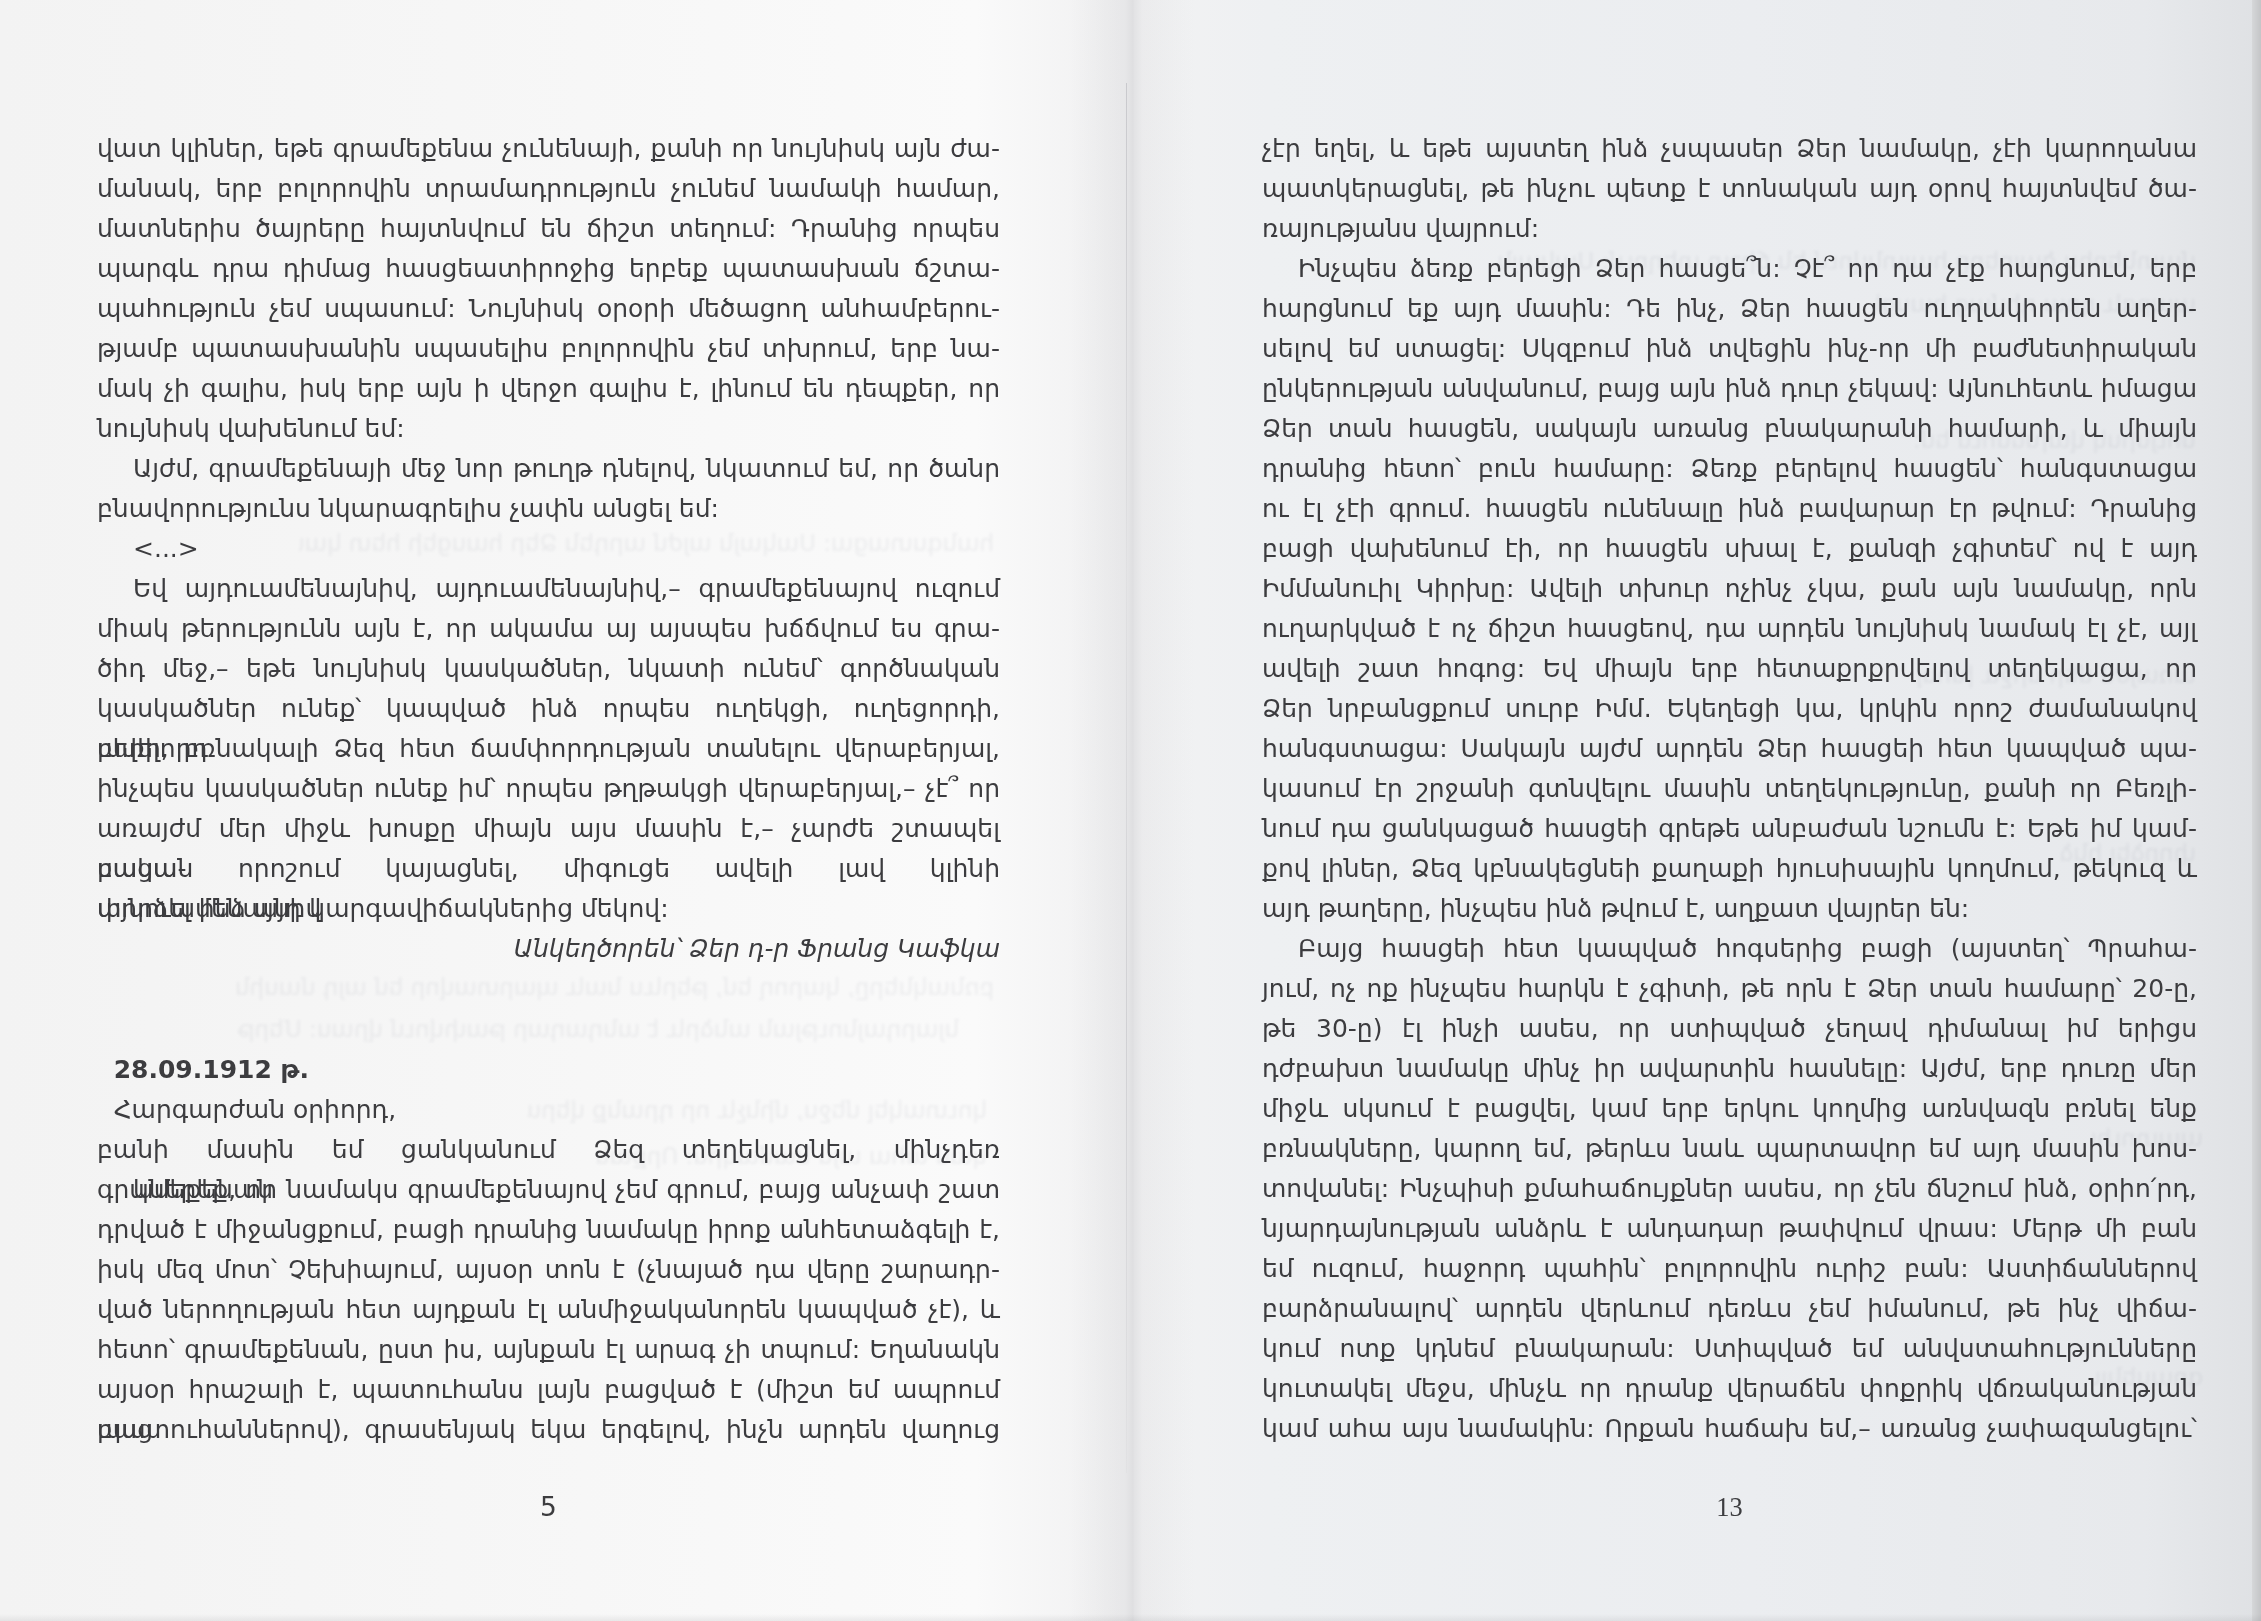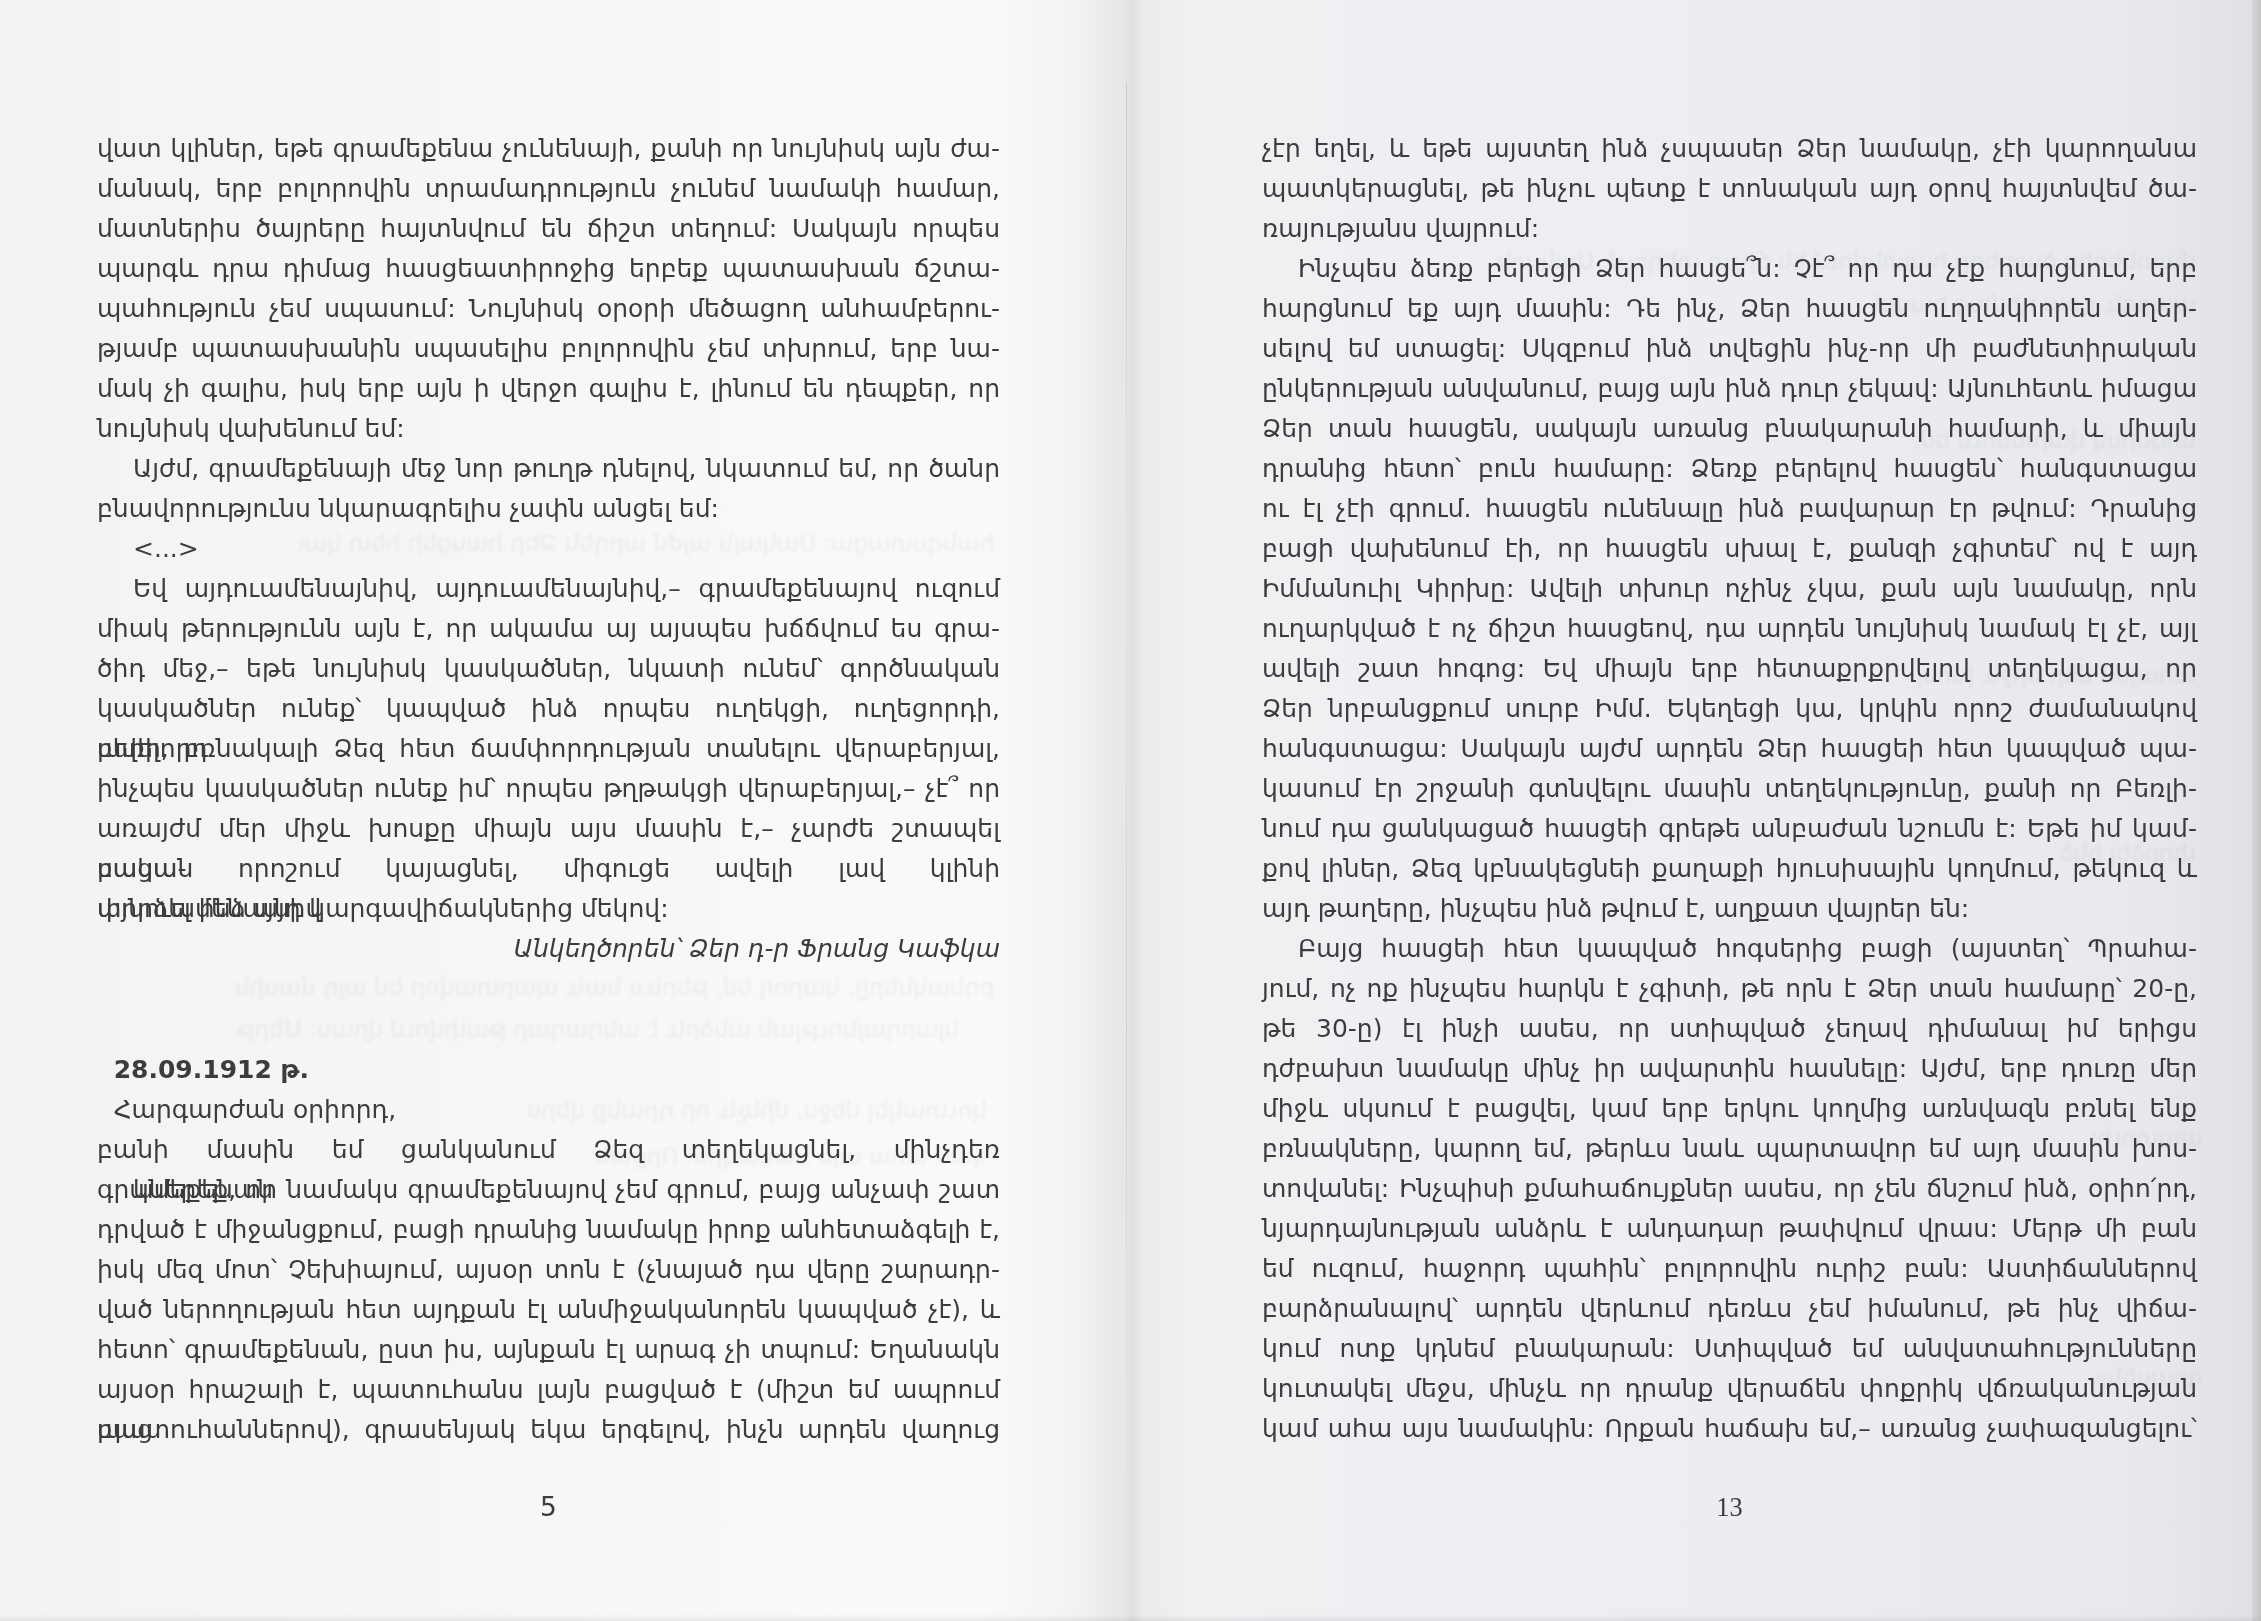--- a/index.html
+++ b/index.html
@@ -50,21 +50,21 @@
   <div class="page page-left"></div>
   <div class="page page-right"></div>
   <div class="edge-right"></div>
   <div class="gutter"></div>
   <div class="fold-line"></div>
   <div class="edge-bottom"></div>
 
   <div class="textblock tb-left" id="tb-0">
       <div class="line paragraph">վատ կլիներ, եթե գրամեքենա չունենայի, քանի որ նույնիսկ այն ժա-</div>
       <div class="line paragraph">մանակ, երբ բոլորովին տրամադրություն չունեմ նամակի համար,</div>
-      <div class="line paragraph">մատներիս ծայրերը հայտնվում են ճիշտ տեղում: Սակայն որպես</div>
+      <div class="line paragraph">մատներիս ծայրերը հայտնվում են ճիշտ տեղում: Դրանից որպես</div>
       <div class="line paragraph">պարգև դրա դիմաց հասցեատիրոջից երբեք պատասխան ճշտա-</div>
       <div class="line paragraph">պահություն չեմ սպասում: Նույնիսկ օրօրի մեծացող անհամբերու-</div>
       <div class="line paragraph">թյամբ պատասխանին սպասելիս բոլորովին չեմ տխրում, երբ նա-</div>
       <div class="line paragraph">մակ չի գալիս, իսկ երբ այն ի վերջո գալիս է, լինում են դեպքեր, որ</div>
       <div class="line paragraph no-just">նույնիսկ վախենում եմ:</div>
       <div class="line paragraph indent-first">Այժմ, գրամեքենայի մեջ նոր թուղթ դնելով, նկատում եմ, որ ծանր</div>
       <div class="line paragraph no-just">բնավորությունս նկարագրելիս չափն անցել եմ:</div>
       <div class="line paragraph no-just indent-first">&lt;...&gt;</div>
       <div class="line paragraph indent-first">Եվ այդուամենայնիվ, այդուամենայնիվ,– գրամեքենայով ուզում</div>
       <div class="line paragraph">միակ թերությունն այն է, որ ակամա այ այսպես խճճվում ես գրա-</div>

